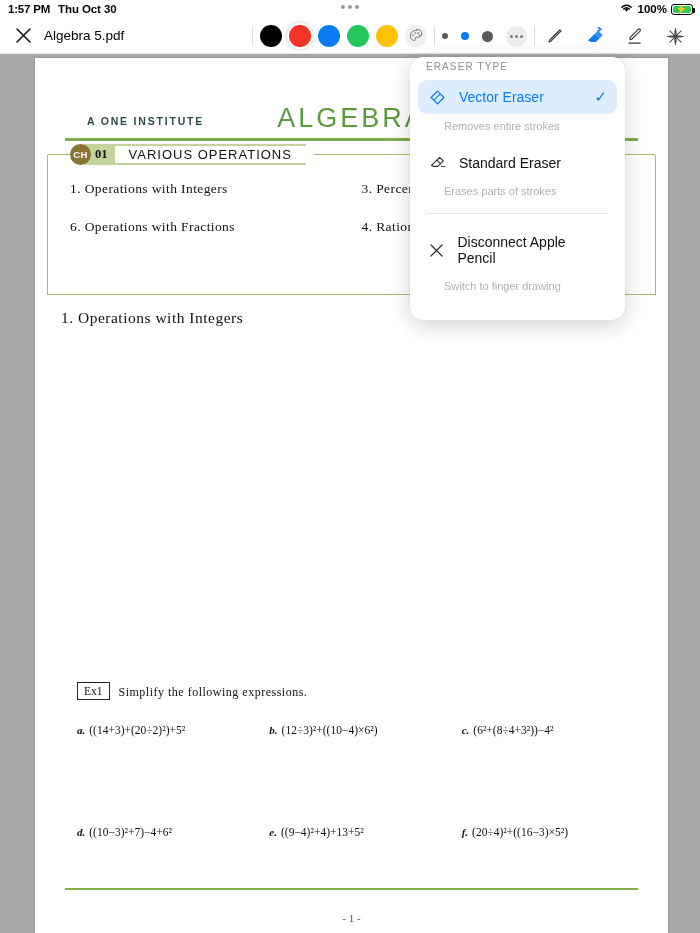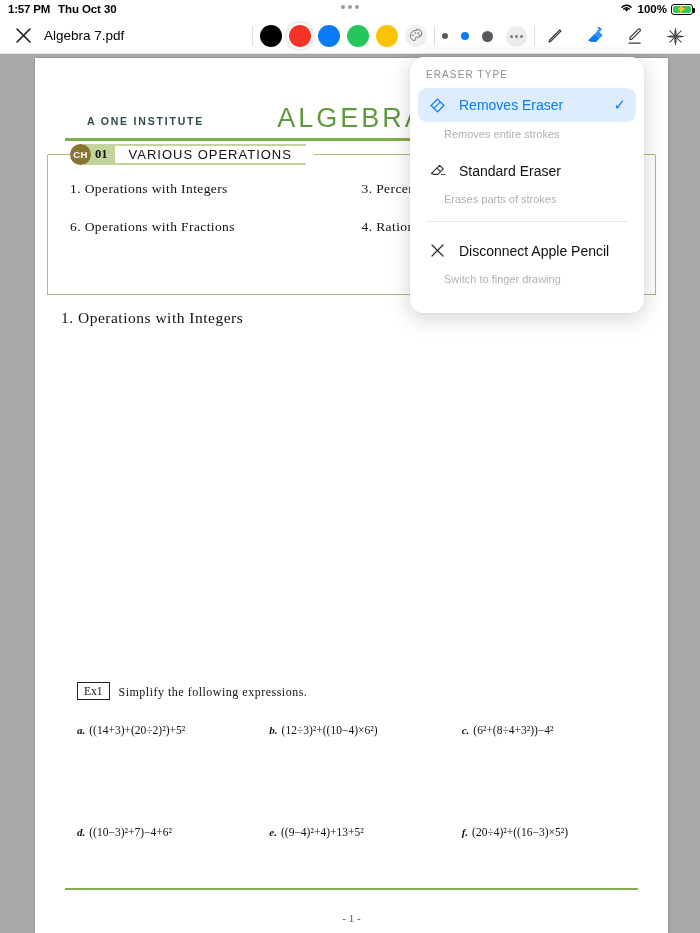--- a/index.html
+++ b/index.html
@@ -148,24 +148,24 @@
   .ex-row.second { margin-top: 90px; }
   .ex-item { font-family:"Liberation Serif", serif; font-size: 11.5px; color:#111; white-space:nowrap; }
   .ex-item .lbl { font-weight: 700; font-style: italic; margin-right: 4px; font-size:11px;}
 
   .foot-rule { position:absolute; left: 30px; right: 30px; bottom: 48px; height: 2px; background: #7fae4c; }
   .pg-num { position:absolute; left:0; right:0; bottom: 14px; text-align:center;
     font-family:"Liberation Serif", serif; font-size: 11px; color:#555; }
 
   
   .dropdown {
-    position:absolute; left: 410px; top: 57px; width: 234px;
+    position:absolute; left: 410px; top: 57px; width: 215px;
     background:#fff; border-radius: 13px;
     box-shadow: 0 5px 22px rgba(0,0,0,0.18), 0 0 1px rgba(0,0,0,0.18);
-    padding: 12px 0 14px 0; z-index: 50;
+    padding: 4px 0 14px 0; z-index: 50;
   }
   .dd-header {
     font-size: 10px; letter-spacing: 1.1px; color:#8e8e93; font-weight: 500;
     padding: 0 16px 8px 16px; text-transform: uppercase;
   }
   .dd-item {
     display:flex; align-items:center; gap: 12px;
     margin: 0 8px; padding: 8px 10px; border-radius: 9px; cursor:pointer;
   }
   .dd-item.active { background: #ddedfd; }
@@ -204,21 +204,21 @@
       </span>
     </span>
   </div>
 
   <div class="toolbar">
     <span class="close-btn">
       <svg width="17" height="17" viewBox="0 0 17 17">
           <path d="M2 2 L15 15 M15 2 L2 15" stroke="#111" stroke-width="1.5" stroke-linecap="round"></path>
         </svg>
     </span>
-    <span class="doc-title">Algebra 7.pdf</span>
+    <span class="doc-title">Algebra 5.pdf</span>
 
     <div class="tb-right">
       <div class="divider"></div>
 
       <div class="swatches">
         <span class="swatch" style="background:#000000"></span>
         <span class="swatch sel" style="background:#f53326"></span>
         <span class="swatch" style="background:#0a7bf5"></span>
         <span class="swatch" style="background:#26c55e"></span>
         <span class="swatch" style="background:#fcc304"></span>
@@ -349,21 +349,21 @@
   <div class="dropdown">
     <div class="dd-header">ERASER TYPE</div>
 
     <div class="dd-item active">
       <span class="dd-ic">
         <svg width="17" height="17" viewBox="0 0 18 18">
             <path d="M9 2.2 L15.8 9 L9 15.8 L2.2 9 Z" fill="none" stroke="#0a7bf5" stroke-width="1.3"></path>
             <path d="M5.6 11.6 L11.6 5.6" stroke="#0a7bf5" stroke-width="1.1"></path>
           </svg>
       </span>
-      <span class="lab">Removes Eraser</span>
+      <span class="lab">Vector Eraser</span>
       <span class="check">✓</span>
     </div>
     <div class="dd-sub">Removes entire strokes</div>
 
     <div class="dd-item">
       <span class="dd-ic">
         <svg width="17" height="17" viewBox="0 0 18 18">
           <path d="M2.6 12.1 L8.3 6.4 L12.2 10.3 L9.4 13.1 L5.2 13.1 Z" fill="none" stroke="#2a2a2e" stroke-width="1.15" stroke-linejoin="round"></path>
           <path d="M8.3 6.4 L11.2 3.5 L15.1 7.4 L12.2 10.3" fill="none" stroke="#2a2a2e" stroke-width="1.15" stroke-linejoin="round"></path>
           <path d="M13.2 13.3 h1.2 M15.6 13.3 h1.2" stroke="#2a2a2e" stroke-width="1.05" stroke-linecap="round"></path>

